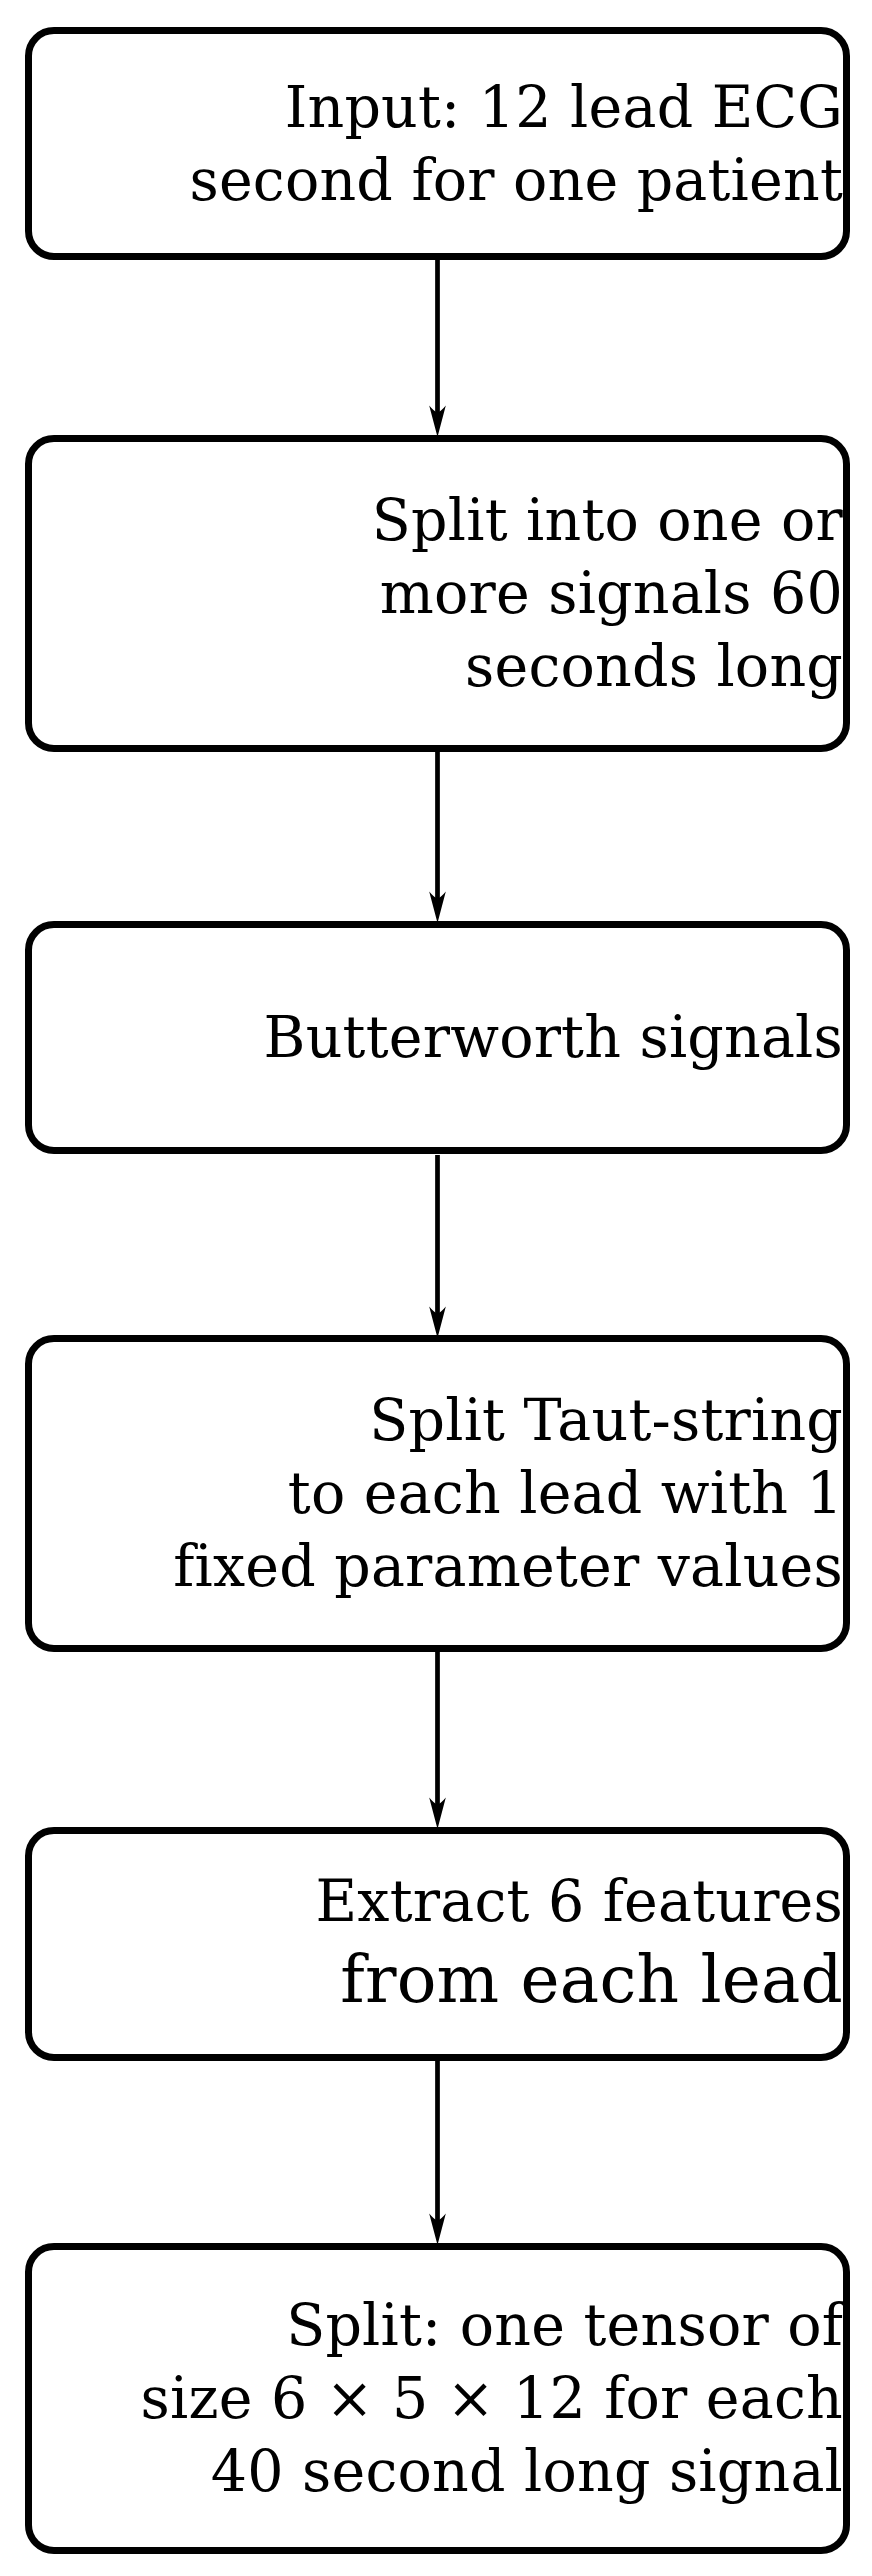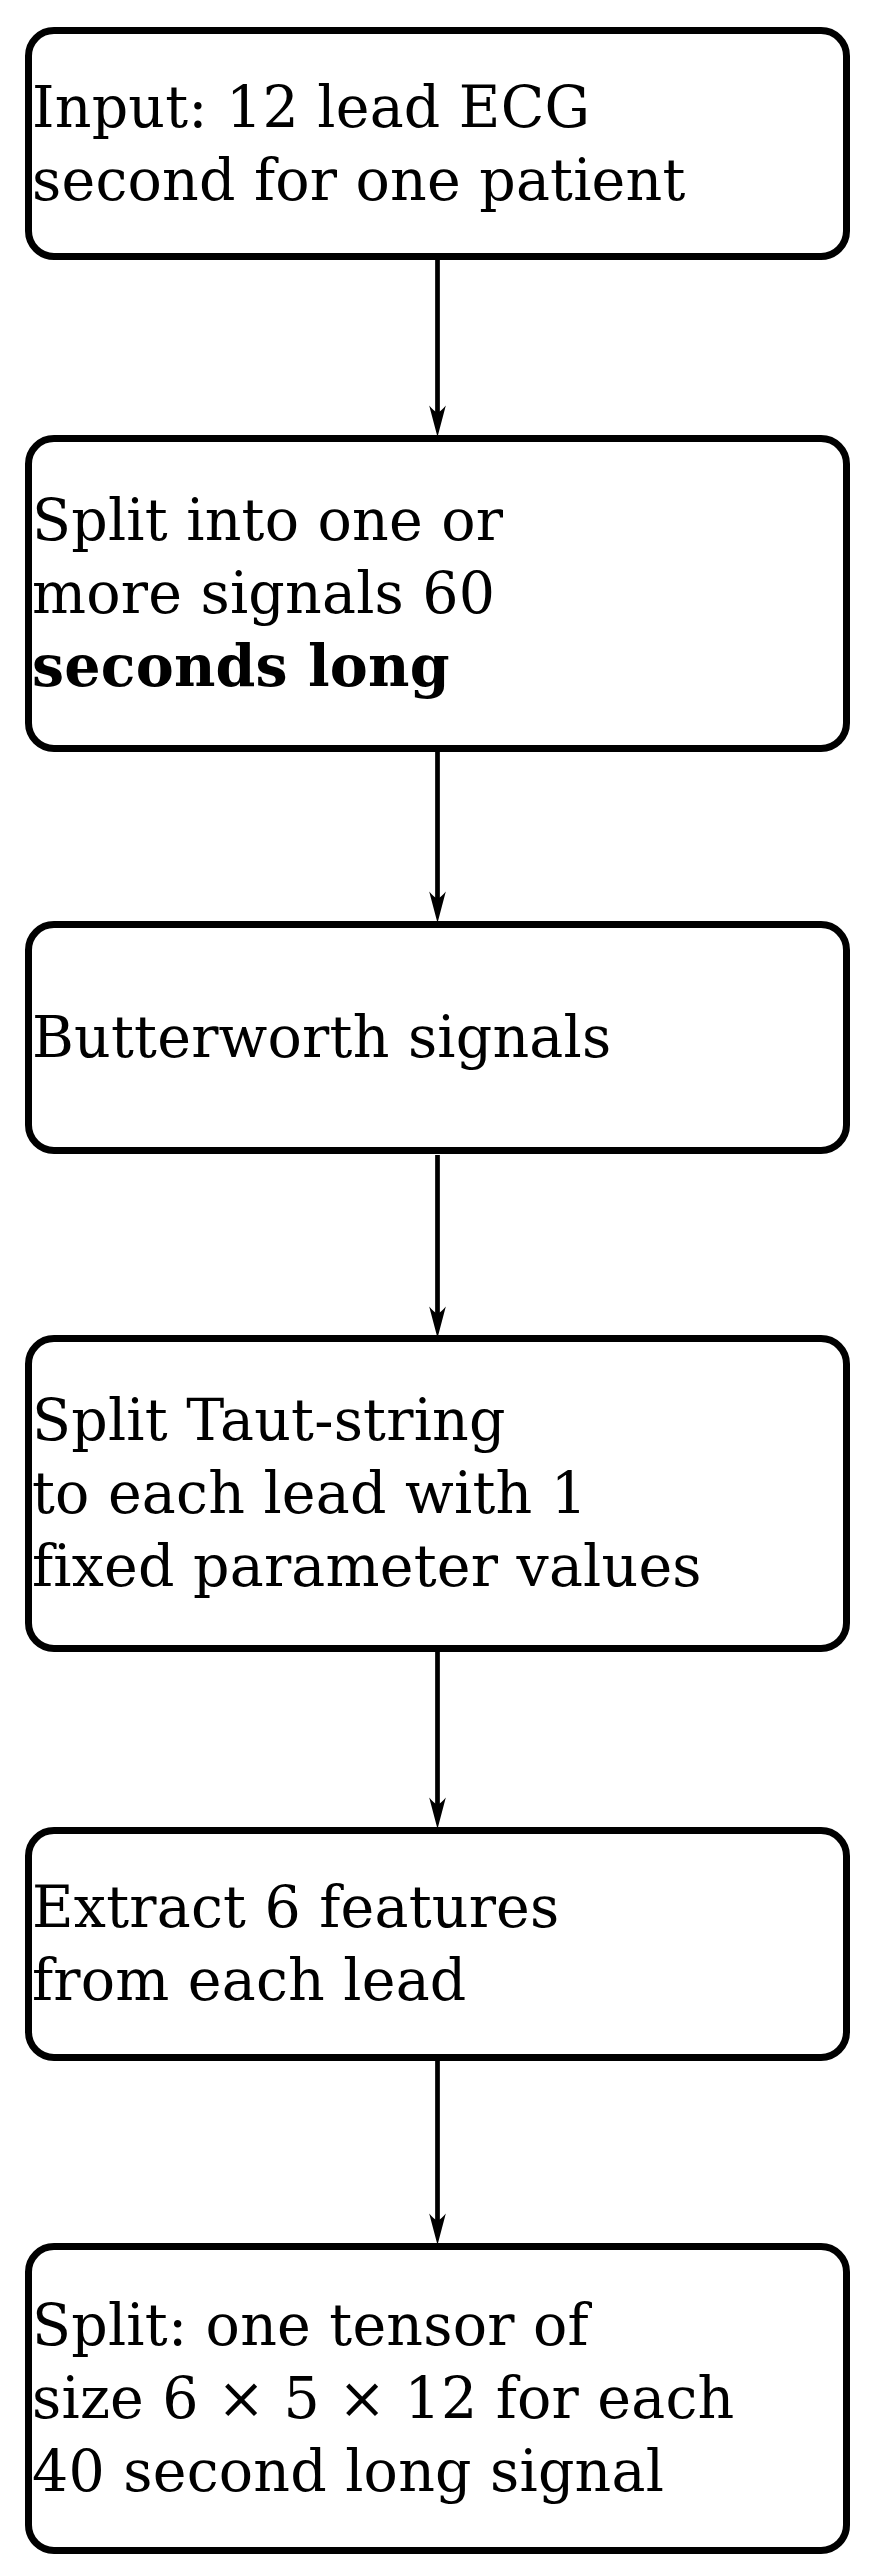--- a/index.html
+++ b/index.html
@@ -21,21 +21,21 @@
   .node {
     position: absolute;
     left: 25px;
     width: 825px;
     box-sizing: border-box;
     border: 7.7px solid #000000;
     border-radius: 29px;
     background: #ffffff;
     display: flex;
     flex-direction: column;
-    align-items: flex-start;
+    align-items: flex-end;
     justify-content: center;
     text-align: center;
   }
   .node .line {
     display: block;
     color: #000000;
     font-size: 57px;
     line-height: 1.28;
     letter-spacing: 0.2px;
     white-space: nowrap;
@@ -74,21 +74,21 @@
   <div class="edge edge-1">
     <svg viewBox="0 0 18 185" preserveAspectRatio="none">
       <line x1="9" y1="0" x2="9" y2="160" stroke="#000" stroke-width="5"></line>
       <path d="M 9 185 L 0.2 152 Q 5.2 158 9 159.5 Q 12.8 158 17.8 152 Z" fill="#000"></path>
     </svg>
   </div>
 
   <div class="node node-2">
     <span class="line" style="font-size: 57px;">Split into one or</span>
     <span class="line" style="font-size: 57px;">more signals 60</span>
-    <span class="line" style="font-size: 57px; font-weight: bold;">seconds long</span>
+    <span class="line" style="font-size: 57px;">seconds long</span>
   </div>
 
   <div class="edge edge-2">
     <svg viewBox="0 0 18 179" preserveAspectRatio="none">
       <line x1="9" y1="0" x2="9" y2="154" stroke="#000" stroke-width="5"></line>
       <path d="M 9 179 L 0.2 146 Q 5.2 152 9 153.5 Q 12.8 152 17.8 146 Z" fill="#000"></path>
     </svg>
   </div>
 
   <div class="node node-3">
@@ -110,21 +110,21 @@
 
   <div class="edge edge-4">
     <svg viewBox="0 0 18 185" preserveAspectRatio="none">
       <line x1="9" y1="0" x2="9" y2="160" stroke="#000" stroke-width="5"></line>
       <path d="M 9 185 L 0.2 152 Q 5.2 158 9 159.5 Q 12.8 158 17.8 152 Z" fill="#000"></path>
     </svg>
   </div>
 
   <div class="node node-5">
     <span class="line" style="font-size: 57px;">Extract 6 features</span>
-    <span class="line" style="font-size: 57px;">from each lead</span>
+    <span class="line" style="font-size: 66px;">from each lead</span>
   </div>
 
   <div class="edge edge-5">
     <svg viewBox="0 0 18 192" preserveAspectRatio="none">
       <line x1="9" y1="0" x2="9" y2="167" stroke="#000" stroke-width="5"></line>
       <path d="M 9 192 L 0.2 159 Q 5.2 165 9 166.5 Q 12.8 165 17.8 159 Z" fill="#000"></path>
     </svg>
   </div>
 
   <div class="node node-6">

